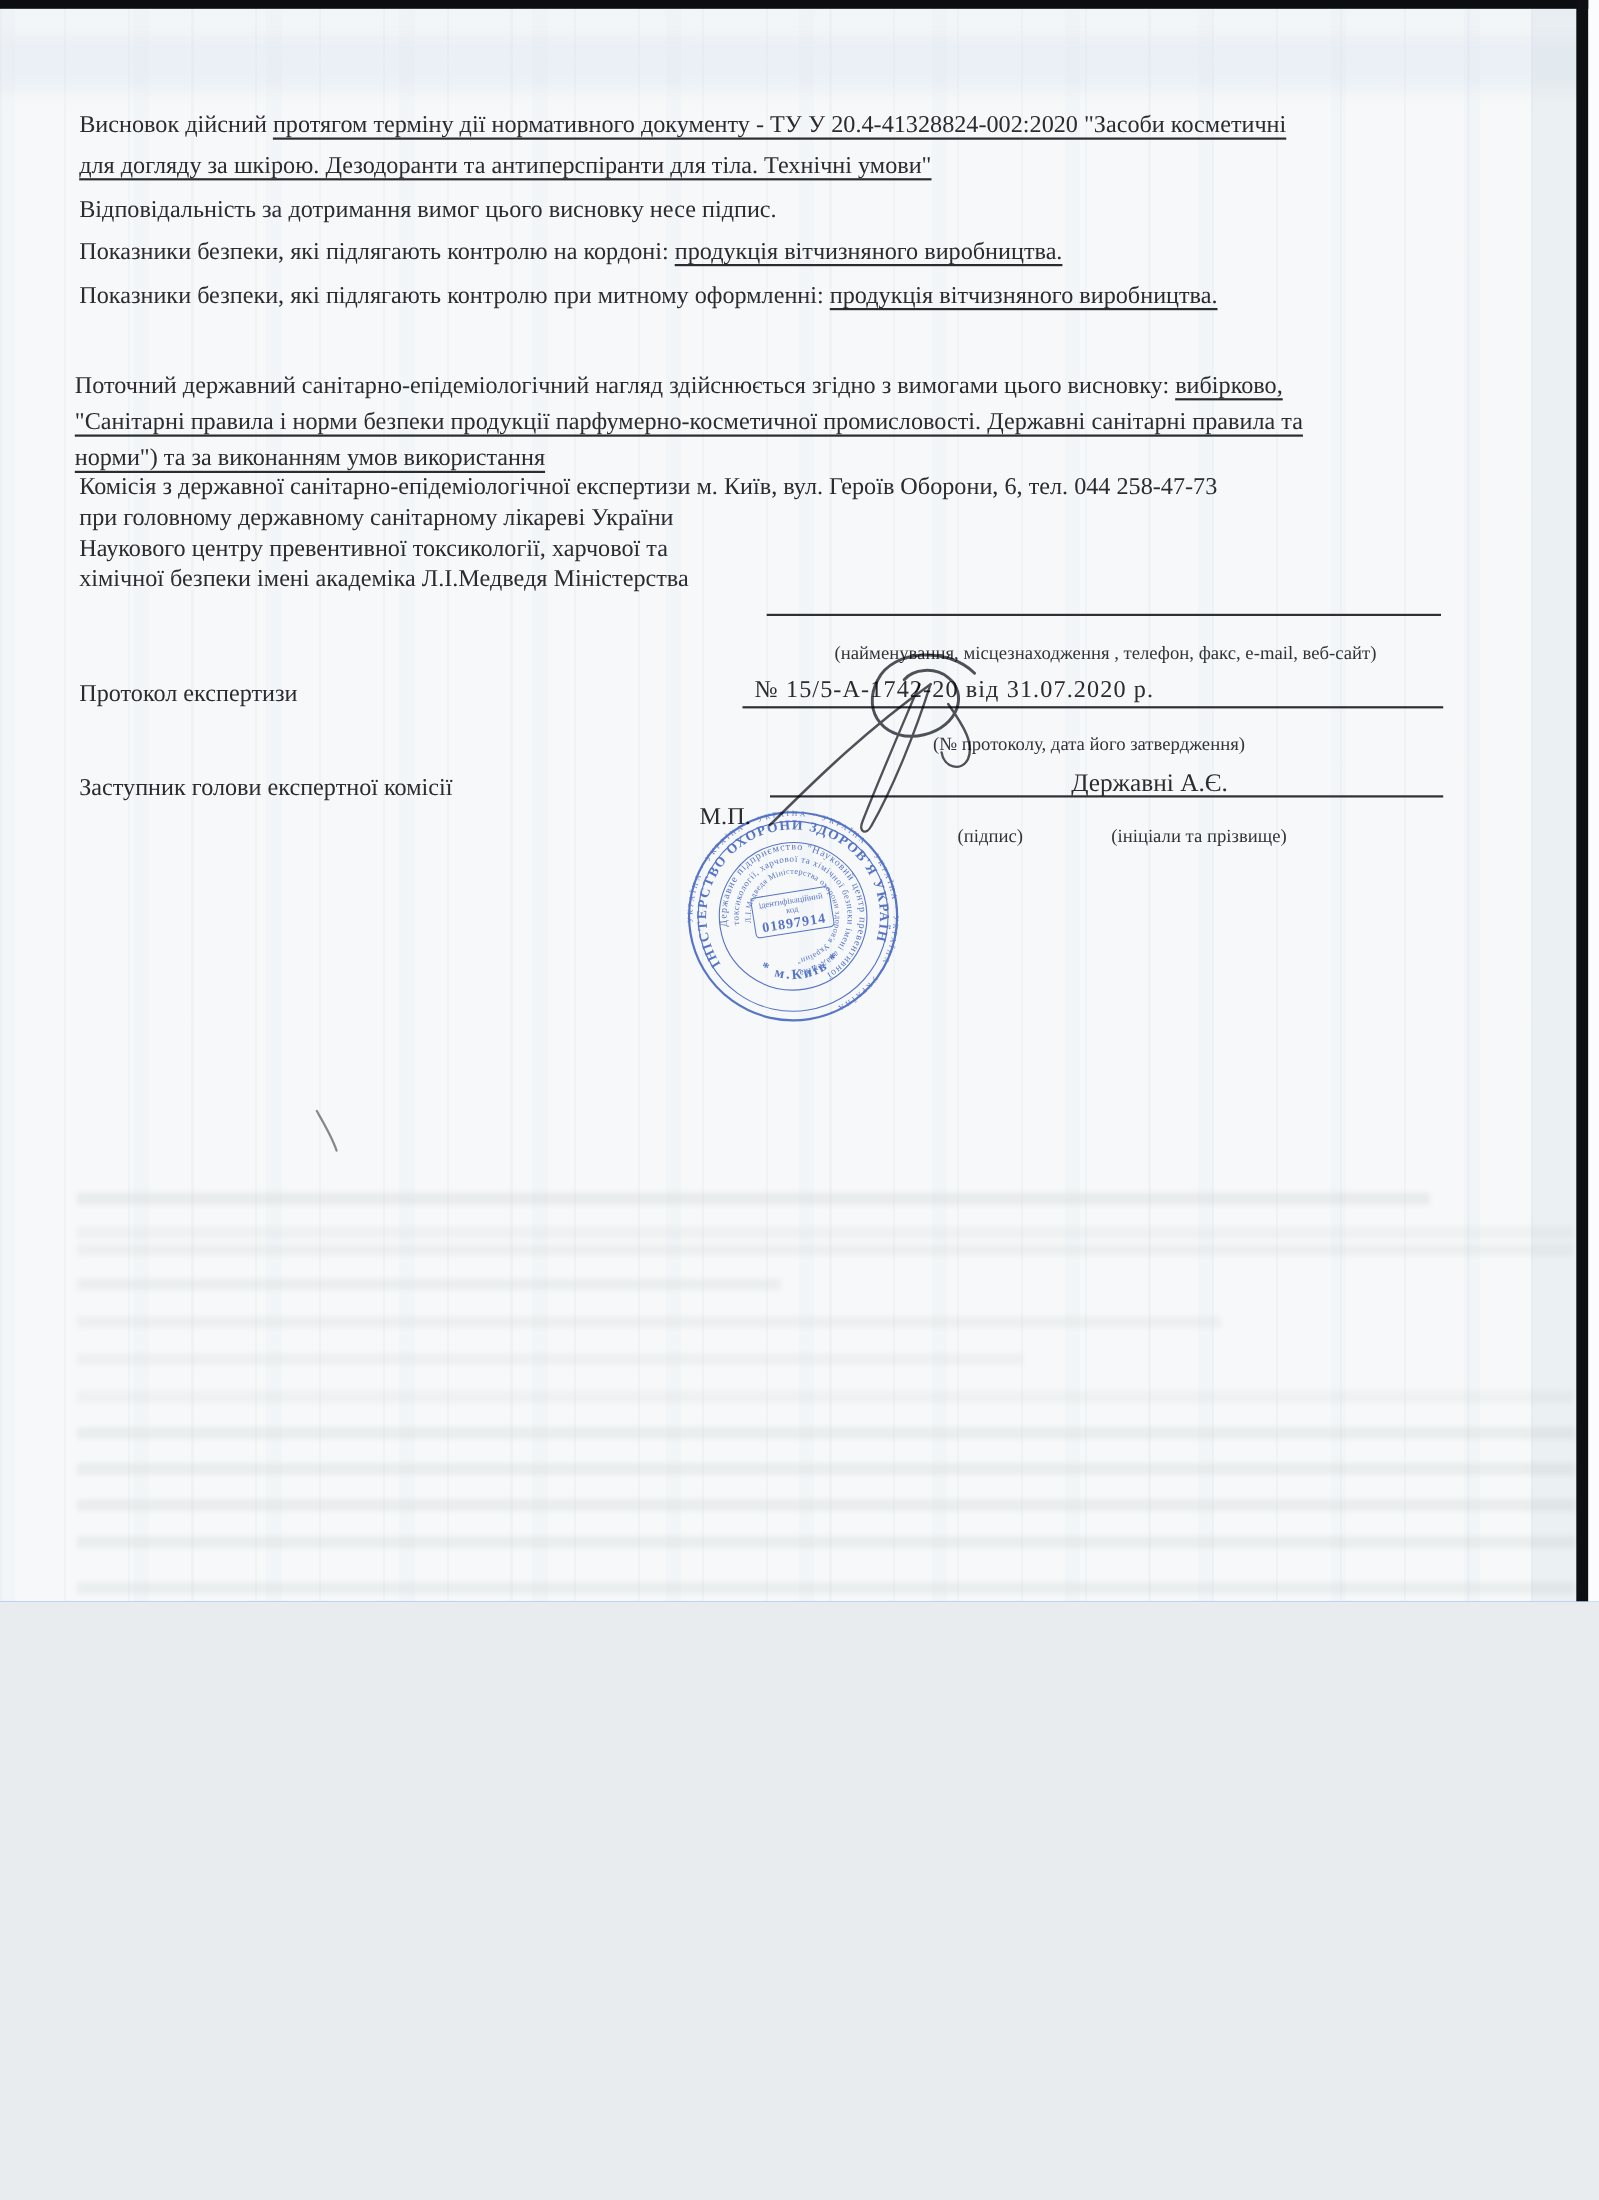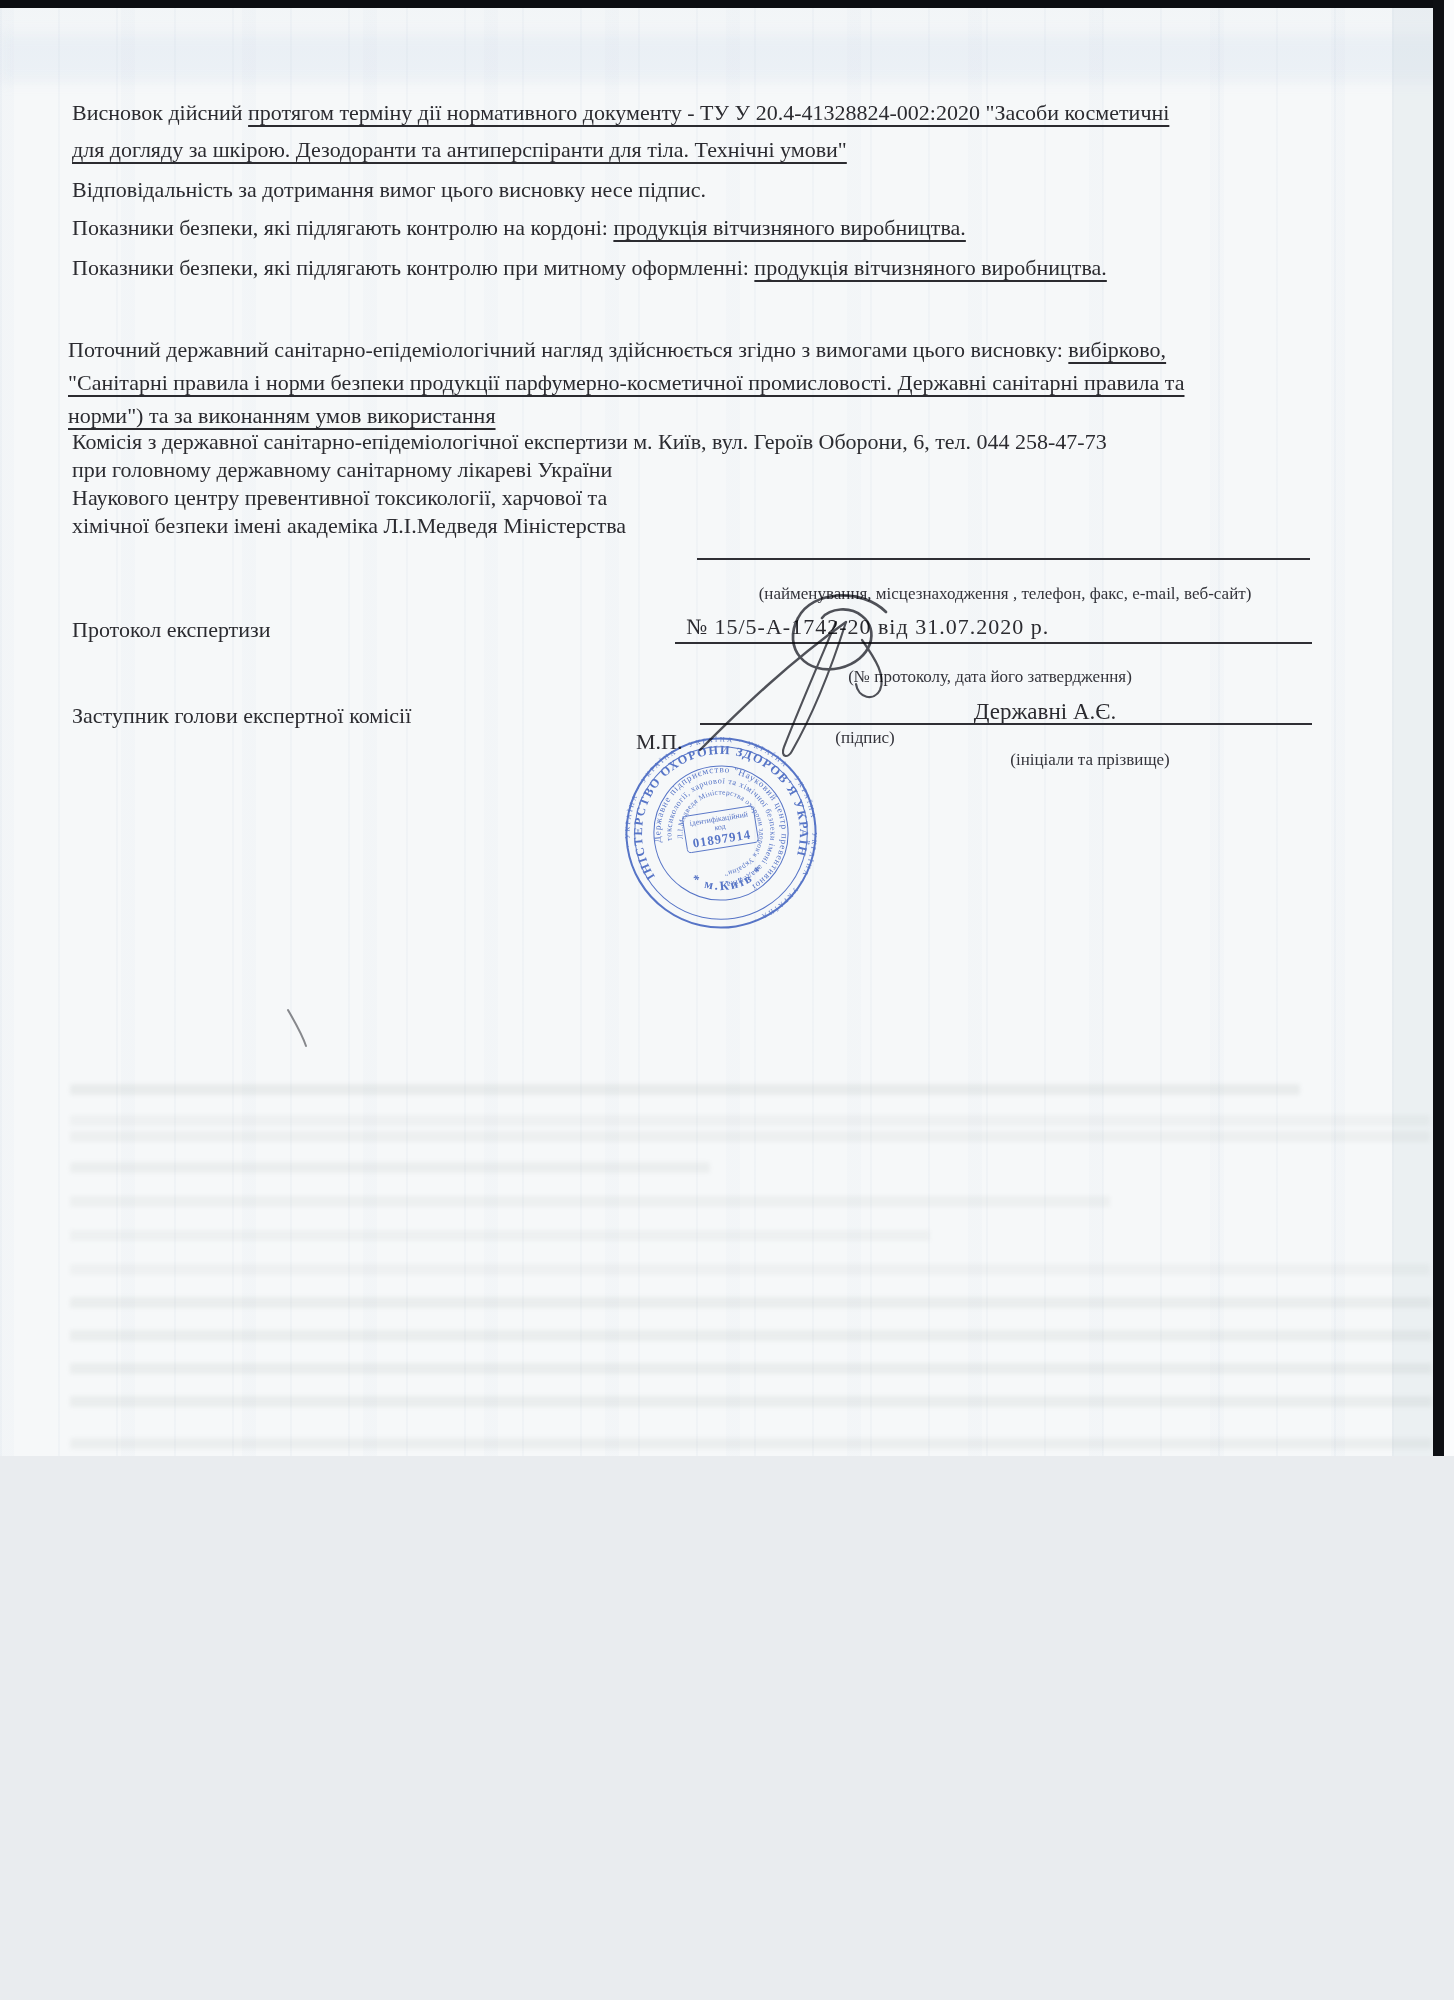--- a/index.html
+++ b/index.html
@@ -80,21 +80,21 @@
 
   <div class="line" style="left:72px;top:616px;">Протокол експертизи</div>
   <div class="line" style="left:686px;top:613px;letter-spacing:1px;">№ 15/5-А-1742-20 від 31.07.2020 р.</div>
   <div class="rule" style="left:675px;top:642px;width:637px;"></div>
   <div class="cap" style="left:800px;top:647px;width:380px;">(№ протоколу, дата його затвердження)</div>
 
   <div class="line" style="left:72px;top:702px;">Заступник голови експертної комісії</div>
   <div class="line" style="left:940px;top:698px;width:210px;text-align:center;font-size:23px;">Державні А.Є.</div>
   <div class="rule" style="left:700px;top:723px;width:612px;"></div>
   <div class="line" style="left:636px;top:728px;">М.П.</div>
-  <div class="cap" style="left:800px;top:708px;width:130px;">(підпис)</div>
+  <div class="cap" style="left:800px;top:730px;width:130px;text-align:right;">(підпис)</div>
   <div class="cap" style="left:980px;top:730px;width:220px;">(ініціали та прізвище)</div>
 
   <div class="sig-wrap">
     <svg viewBox="0 0 280 192">
       <g fill="none" stroke="#3b3c44" stroke-width="2.4" stroke-linecap="round" opacity="0.88">
         <path d="M 40,172 C 86,126 130,84 186,44"></path>
         <path d="M 226,34 C 202,10 152,12 138,40 C 122,70 146,98 180,90 C 212,82 220,52 202,38 C 190,28 170,30 162,40" stroke-width="2.7"></path>
         <path d="M 186,44 C 172,88 152,138 132,173 C 128,181 120,179 124,169 C 138,133 160,82 176,44" stroke-width="2.1"></path>
         <path d="M 202,62 C 216,82 226,98 220,112 C 214,124 198,120 196,106" stroke-width="2.2"></path>
       </g>

